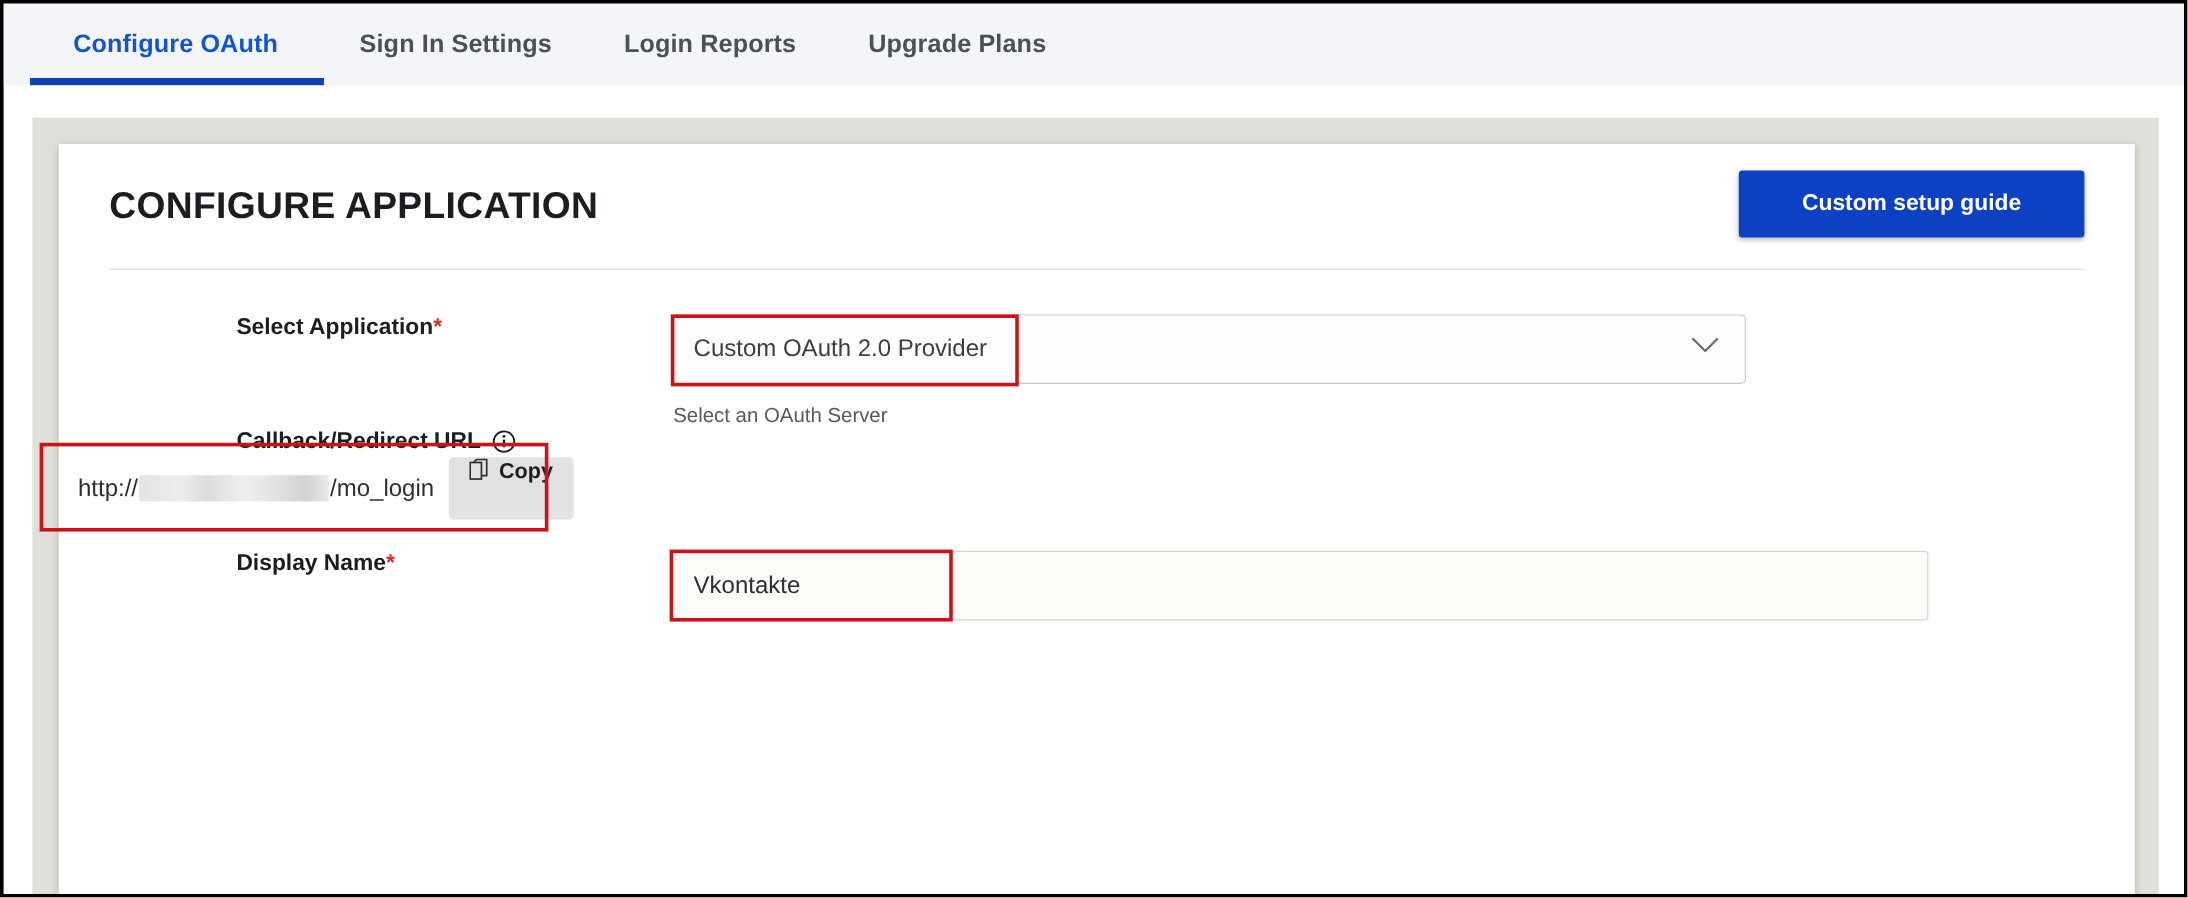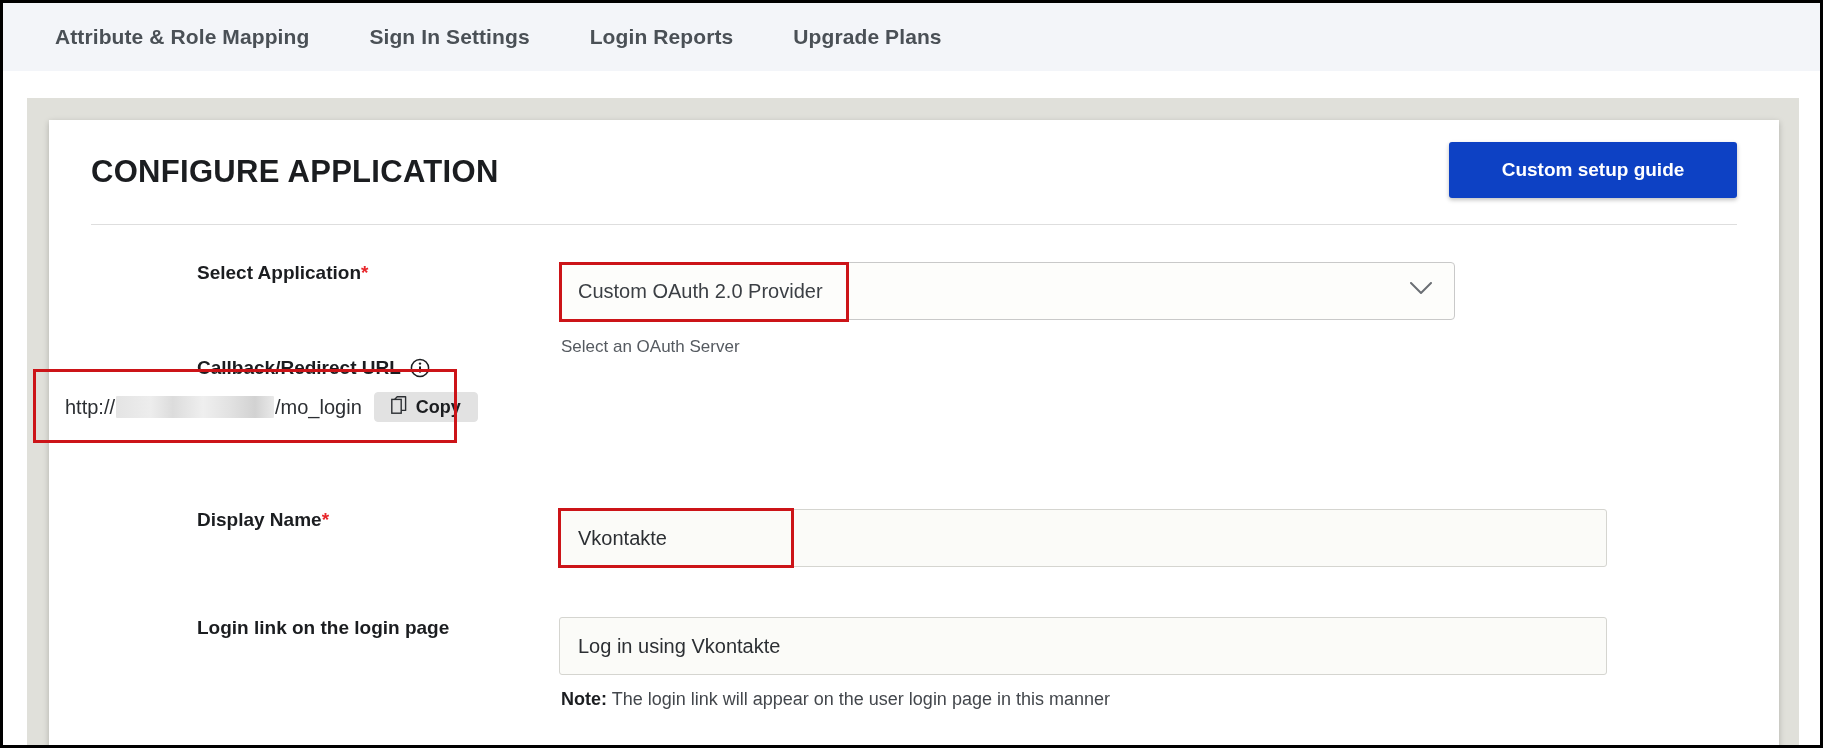--- a/index.html
+++ b/index.html
@@ -196,31 +196,30 @@
     display: inline-block;
     width: 158px;
     height: 22px;
     margin: 0 1px;
     background: linear-gradient(90deg,#e4e4e4 0%,#ededed 22%,#dcdcdc 36%,#efefef 55%,#e2e2e2 72%,#d2d2d2 88%,#e9e9e9 100%);
     vertical-align: middle;
     border-radius: 1px;
   }
   .copy-btn {
     margin-left: 12px;
-    height: 30px;
+    height: 52px;
     padding: 0 16px;
     background: #e2e2e2;
     border: 1px solid #e2e2e2;
     border-radius: 4px;
     font-size: 18px;
     font-weight: bold;
     color: #1b1d20;
     font-family: "Liberation Sans", sans-serif;
     display: inline-flex;
-    align-items: center;
     gap: 9px;
     cursor: pointer;
   }
 
   
   .txt-input {
     width: 1048px;
     height: 58px;
     border: 1px solid #d5d5d0;
     background: #fbfbf8;
@@ -238,22 +237,22 @@
     color: #43474c;
   }
   .note b { color: #1b1d20; }
 </style>
 </head>
 <body>
 
 <div id="screen">
 
   <div class="tabbar">
-    <div class="tab">
-      <span>Attribute &amp; Role Mapping</span>
+    <div class="tab first active">
+      <span>Configure OAuth</span>
     </div>
     <div class="tab">
       <span>Sign In Settings</span>
     </div>
     <div class="tab">
       <span>Login Reports</span>
     </div>
     <div class="tab">
       <span>Upgrade Plans</span>
     </div>
@@ -314,40 +313,28 @@
                     <path d="M3.6 3.4 L6.2 0.8 L14.6 0.8 L14.6 14.4 L10.2 14.4" stroke="#2c2f33" stroke-width="1.4" fill="none" stroke-linejoin="round"></path>
                   </svg>
                 </span>
                 <span>Copy</span>
               </button>
               <div class="hl" style="left:-16px; top:-10px; width:424px; height:74px;"></div>
             </div>
           </div>
         </div>
 
-        <div class="row" style="margin-top:74px;">
+        <div class="row" style="margin-top:24px;">
           <div class="row-label">
             <span>Display Name</span>
               <span class="req">*</span>
           </div>
           <div class="row-field">
             <input class="txt-input" type="text" value="Vkontakte" style="">
             <div class="hl" style="left:-1px; top:-1px; width:236px; height:60px;"></div>
           </div>
         </div>
 
-        <div class="row" style="margin-top:50px;">
-          <div class="row-label">
-            <span>Login link on the login page</span>
-          </div>
-          <div class="row-field">
-            <input class="txt-input" type="text" value="Log in using Vkontakte" style="">
-            <div class="note">
-              <b>Note:</b>
-              <span>The login link will appear on the user login page in this manner</span>
-            </div>
-          </div>
-        </div>
 
       </div>
     </div>
   </div>
 </div>
 
 </body></html>

